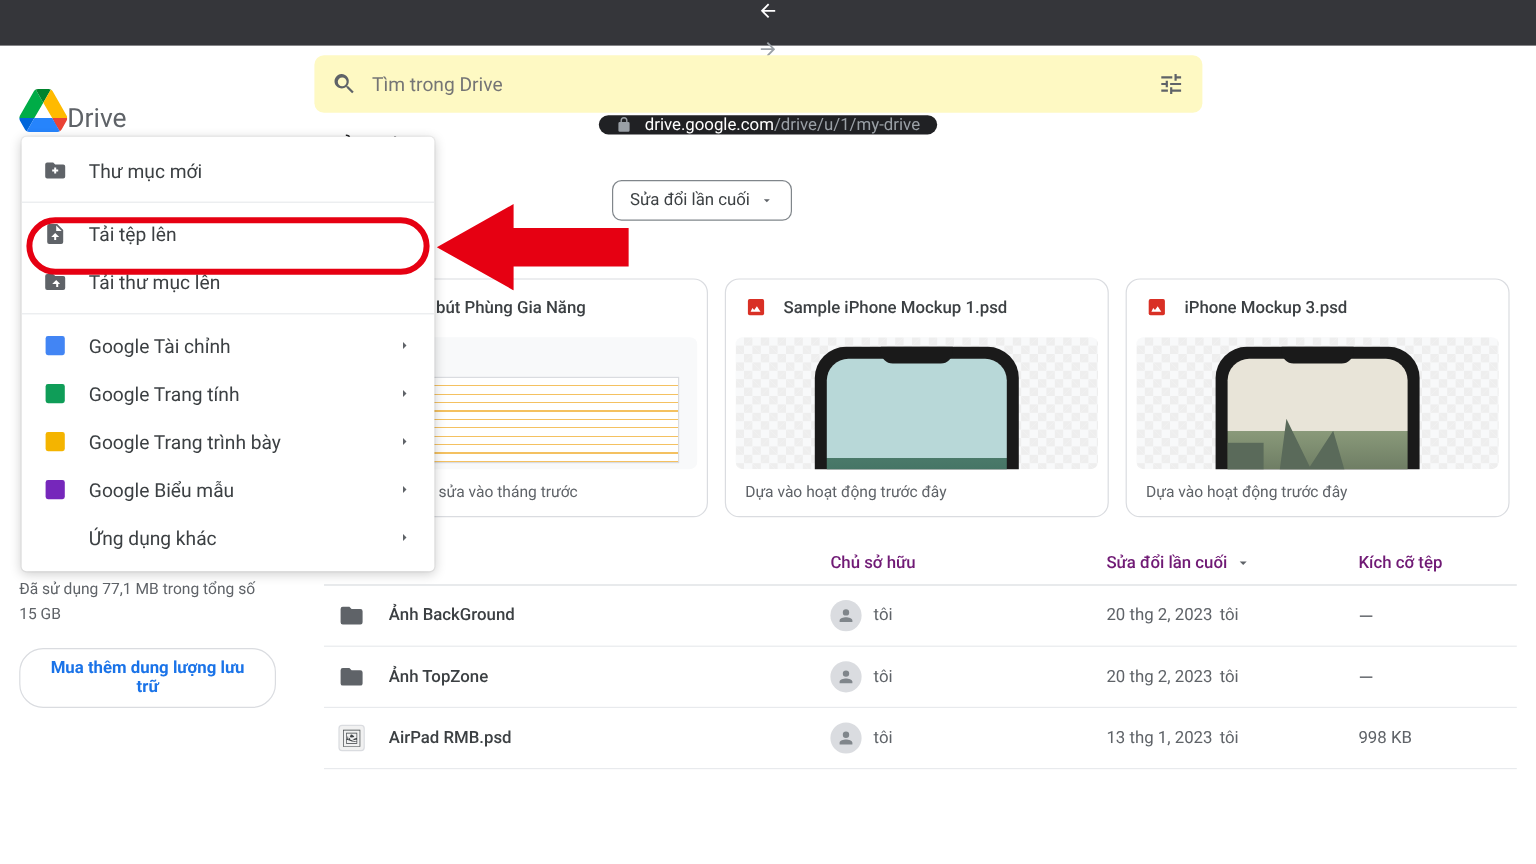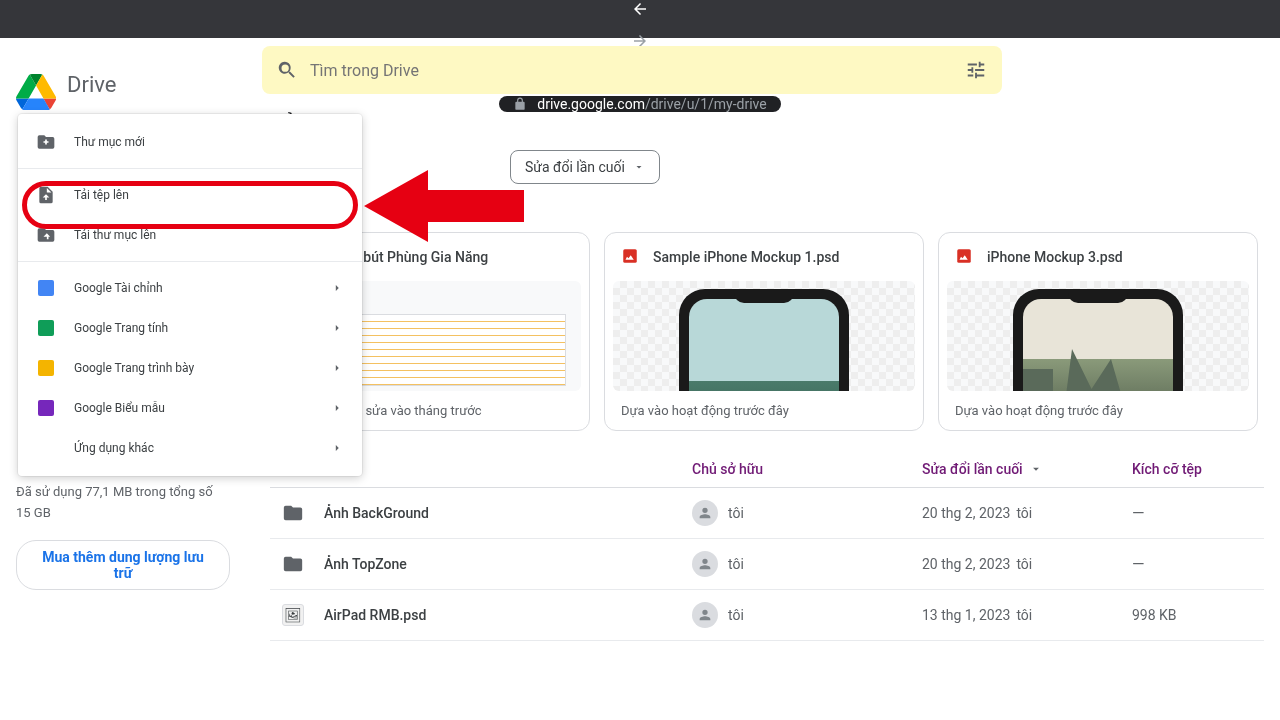--- a/index.html
+++ b/index.html
@@ -10,21 +10,21 @@
 .nav-btn { width: 18px; height: 18px; background: transparent; border: none; display: flex; align-items: center; justify-content: center; cursor: pointer; }
 .nav-btn svg { fill: #9aa0a6; }
 .nav-btn.enabled svg { fill: #fff; }
 .url-bar { flex: 1; background: #202124; border-radius: 20px; height: 28px; display: flex; align-items: center; padding: 0 14px; gap: 10px; color: #e8eaed; font-size: 14px; }
 .url-bar svg { fill: #9aa0a6; flex-shrink: 0; }
 .url-domain { color: #fff; }
 .url-path { color: #9aa0a6; }
 
 
 .app-header { display: flex; align-items: center; padding: 8px 16px 8px 16px; height: 64px; gap: 8px; }
-.logo-wrap { display: flex; align-items: flex-start; gap: 11px; width: 238px; margin-top: 43px; }
+.logo-wrap { display: flex; align-items: flex-end; gap: 0; width: 238px; margin-top: 43px; }
 .drive-logo { width: 40px; height: 40px; }
 .app-name { font-size: 22px; color: #5f6368; }
 .search-wrap { flex: 1; max-width: 740px; background: #fef9c3; border-radius: 8px; height: 48px; display: flex; align-items: center; padding: 0 14px; gap: 12px; }
 .search-wrap svg { fill: #5f6368; }
 .search-input { flex: 1; border: none; background: transparent; font-size: 16px; color: #5f6368; outline: none; }
 .tune-btn { width: 24px; height: 24px; border: none; background: transparent; cursor: pointer; display: flex; align-items: center; justify-content: center; }
 
 
 .main { display: flex; position: relative; }
 .sidebar { width: 280px; padding: 0 16px; position: relative; }
@@ -67,21 +67,21 @@
 .folder-ic { fill: #5f6368; }
 .owner-cell { display: flex; align-items: center; gap: 10px; color: #5f6368; }
 .avatar { width: 26px; height: 26px; border-radius: 50%; background: #dadce0; display:flex;align-items:center;justify-content:center; }
 .avatar svg { fill:#80868b; }
 .mod-cell { color: #5f6368; }
 .size-cell { color: #5f6368; }
 .em-dash { font-size: 16px; }
 
 
 .ctx-menu { position: absolute; left: 18px; top: 114px; width: 344px; background: #fff; border-radius: 4px; box-shadow: 0 2px 10px rgba(0,0,0,.2), 0 0 0 1px rgba(0,0,0,.05); padding: 8px 0; z-index: 50; }
-.ctx-item { display: flex; align-items: center; padding: 10px 18px; gap: 18px; font-size: 12px; color: #3c4043; cursor: pointer; position: relative; }
+.ctx-item { display: flex; align-items: center; padding: 10px 18px; gap: 18px; font-size: 16px; color: #3c4043; cursor: pointer; position: relative; }
 .ctx-sep { height: 1px; background: #e8eaed; margin: 6px 0; }
 .ctx-ic { width: 20px; height: 20px; display:flex; align-items:center; justify-content:center; flex-shrink:0;}
 .ctx-arrow { position: absolute; right: 18px; fill:#5f6368; }
 .docs-sq { width:16px;height:16px;border-radius:2px; }
 
 
 .highlight-ring { position: absolute; left: 22px; top: 181px; width: 336px; height: 48px; border: 5px solid #e60012; border-radius: 26px; z-index: 60; pointer-events: none; }
 .big-arrow { position: absolute; left: 364px; top: 170px; z-index: 61; pointer-events: none; }
 
 

